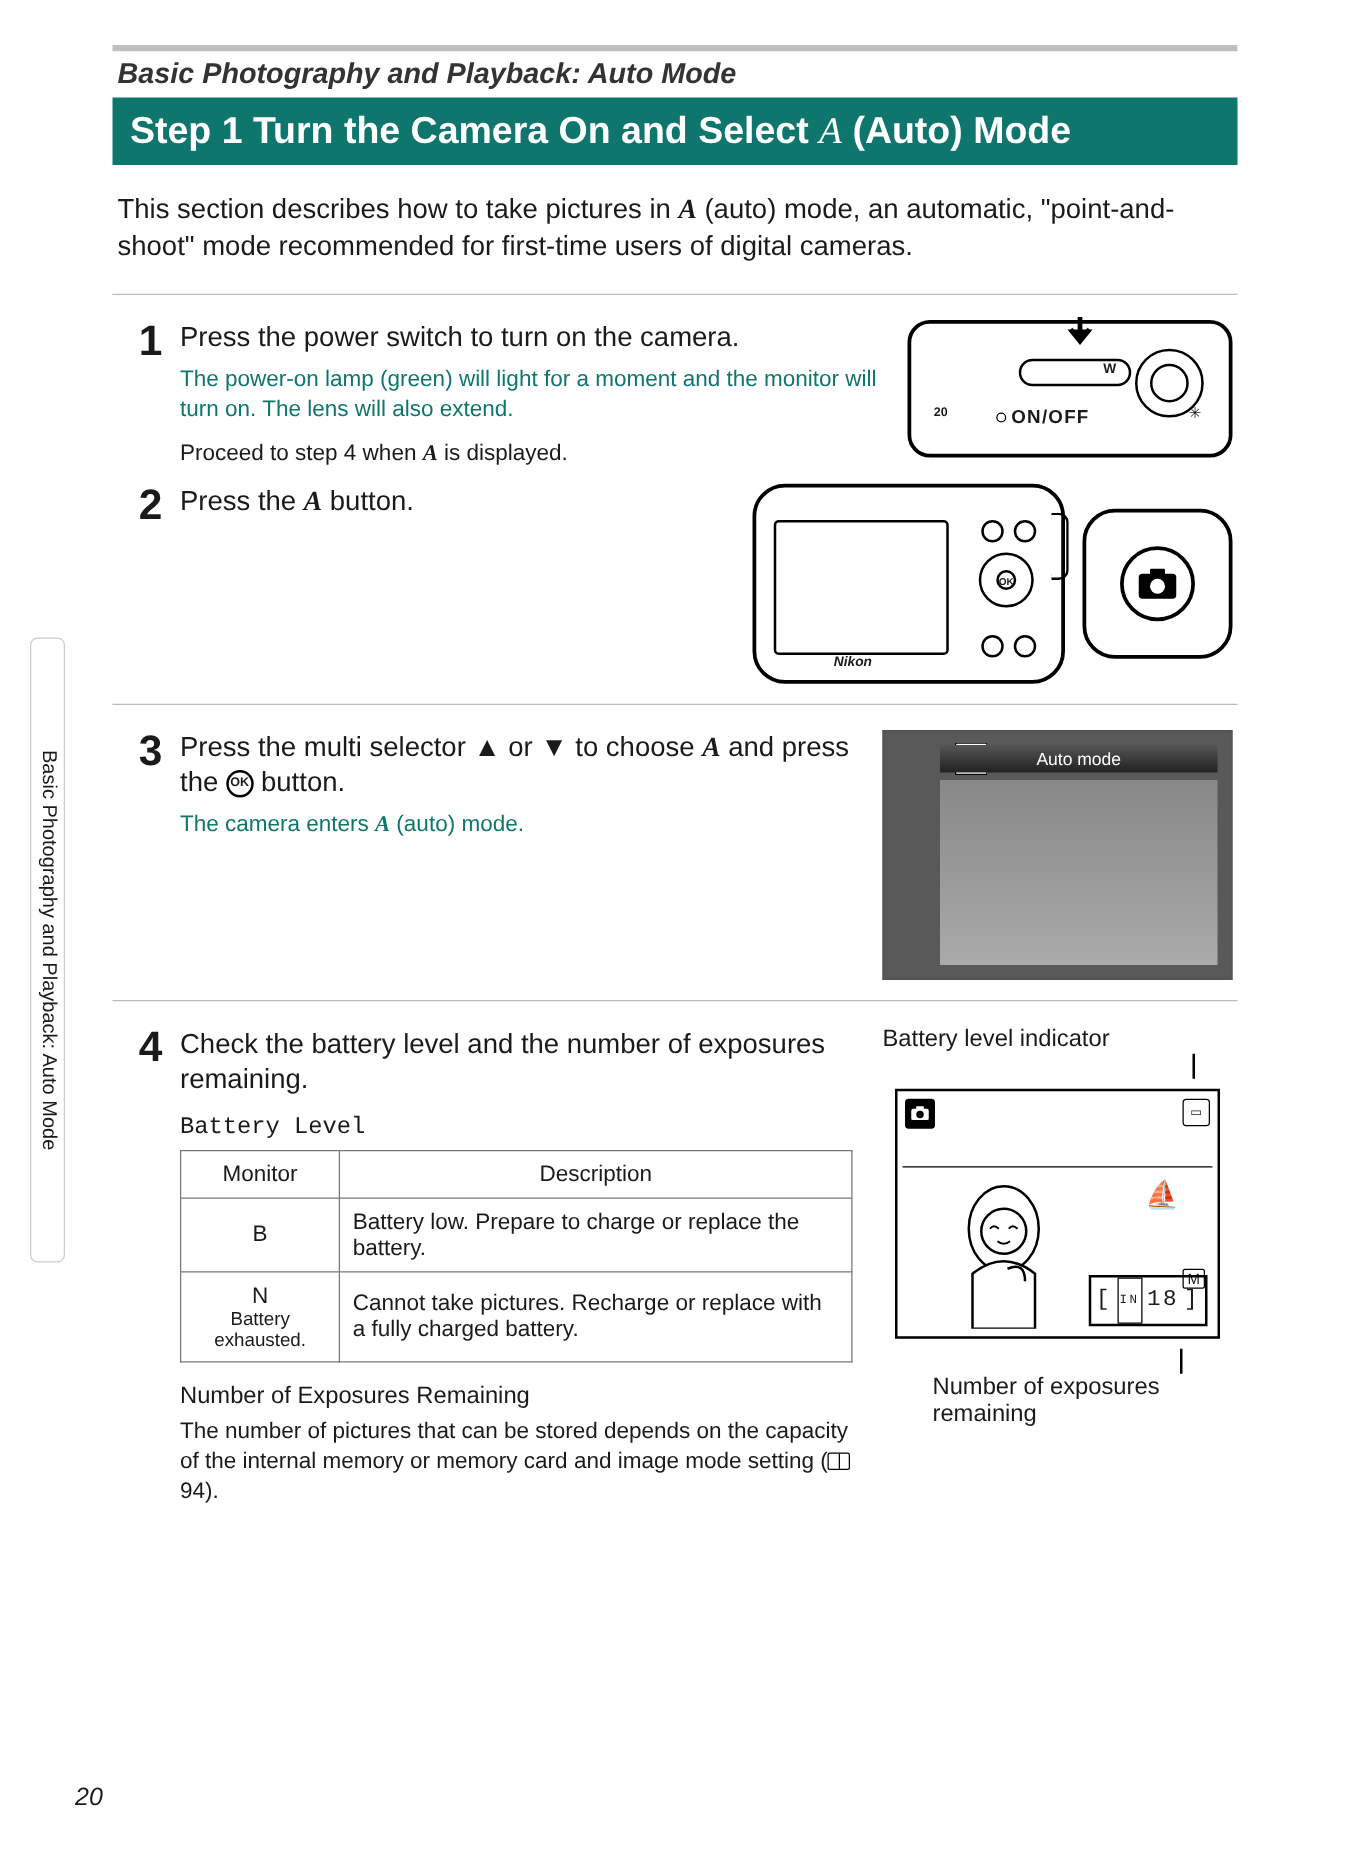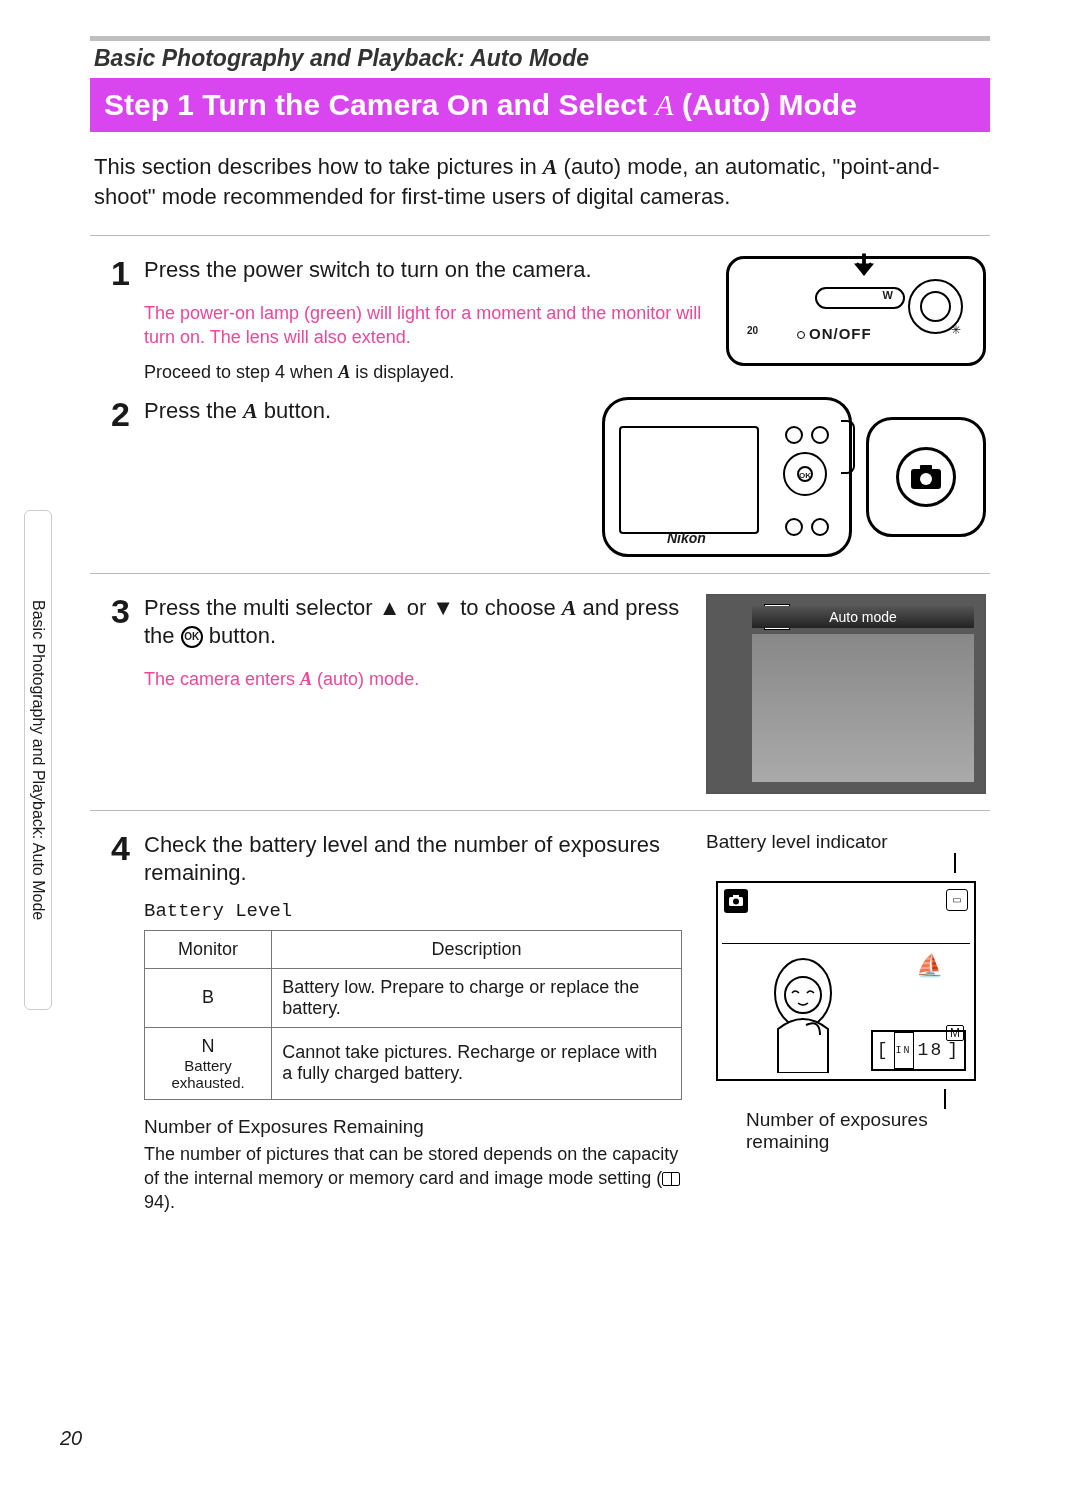--- a/index.html
+++ b/index.html
@@ -12,36 +12,36 @@
     position: relative;
   }
   .page { padding: 36px 90px 40px 90px; }
   .breadcrumb-bar {
     background: #fff;
     border-top: 5px solid #bfbfbf;
     padding: 4px 0 6px 4px;
   }
   .breadcrumb { font-weight: 700; font-size: 23px; color: #333; font-style: italic; }
   .title-bar {
-    background: #d946ef;
+    background: #0f766e;
     padding: 10px 14px 10px 14px;
     color: #fff;
     display: flex;
     align-items: flex-end;
     gap: 8px;
   }
   .title-text { font-weight: 800; font-size: 30px; }
   .glyph-A { font-family: "Times New Roman", serif; font-style: italic; font-weight: 400; }
   .intro { font-size: 22px; padding: 20px 4px 16px 4px; line-height: 1.35; }
   hr.sep { border: 0; border-top: 1px solid #bbb; margin: 8px 0 14px 0; }
   .step { display: flex; gap: 14px; padding: 6px 4px 8px 4px; }
   .step-num { font-size: 34px; font-weight: 800; width: 36px; text-align: right; line-height: 1; flex-shrink:0; }
   .step-body { flex: 1; }
   .step-head { font-size: 22px; line-height: 1.3; }
-  .step-sub { font-size: 18px; color: #ec4899; margin-top: 16px; line-height: 1.35; }
+  .step-sub { font-size: 18px; color: #0f766e; margin-top: 6px; line-height: 1.35; }
   .step-sub2 { font-size: 18px; margin-top: 12px; }
   .illus { flex-shrink: 0; }
   
   .cam-top {
     width: 260px; height: 110px; border: 3px solid #000; border-radius: 18px;
     position: relative; background:#fff;
   }
   .cam-top .slot { position:absolute; top:28px; left:86px; width:90px; height:22px; border:2px solid #000; border-radius:11px; }
   .cam-top .onoff { position:absolute; top:66px; left:68px; font-size:15px; letter-spacing:1px; font-weight:700; }
   .cam-top .onoff::before { content:""; display:inline-block; width:6px;height:6px;border:1px solid #000;border-radius:50%; margin-right:4px; vertical-align:middle; }
@@ -50,21 +50,21 @@
   .cam-top .lens::after{ content:""; position:absolute; inset:10px; border:2px solid #000; border-radius:50%; }
   .arrow-down { position:absolute; top:-8px; left:120px; }
   .arrow-down-svg { width:30px; height:30px; }
   .cam-top .w { position:absolute; top:30px; right:90px; font-size:11px; font-weight:700; }
   .cam-top .sun { position:absolute; top:64px; right:22px; font-size:12px; }
   
   .cam-back {
     width: 250px; height: 160px; border:3px solid #000; border-radius:26px; background:#fff; position:relative;
   }
   .cam-back .lcd { position:absolute; top:26px; left:14px; width:140px; height:108px; border:2px solid #000; border-radius:4px; }
-  .cam-back .brand { position:absolute; bottom:8px; left:62px; font-size:14px; font-weight:700; font-style:italic; }
+  .cam-back .brand { position:absolute; bottom:8px; left:62px; font-size:11px; font-weight:700; font-style:italic; }
   .cam-back .dpad { position:absolute; top:52px; right:22px; width:44px; height:44px; border:2px solid #000; border-radius:50%; }
   .cam-back .dpad::after{ content:"OK"; position:absolute; inset:12px; border:2px solid #000; border-radius:50%; font-size:8px; text-align:center; line-height:16px; font-weight:700;}
   .cam-back .b1,.cam-back .b2,.cam-back .b3,.cam-back .b4 { position:absolute; width:18px; height:18px; border:2px solid #000; border-radius:50%; }
   .cam-back .b1 { top:26px; right:46px; } .cam-back .b2 { top:26px; right:20px; }
   .cam-back .b3 { bottom:18px; right:46px; } .cam-back .b4 { bottom:18px; right:20px; }
   .cam-back .strap { position:absolute; top:20px; right:-6px; width:14px; height:54px; border:2px solid #000; border-left:0; border-radius:0 8px 8px 0; }
   .callout {
     width: 120px; height: 120px; border:3px solid #000; border-radius:26px; background:#fff;
     display:flex; align-items:center; justify-content:center;
   }

